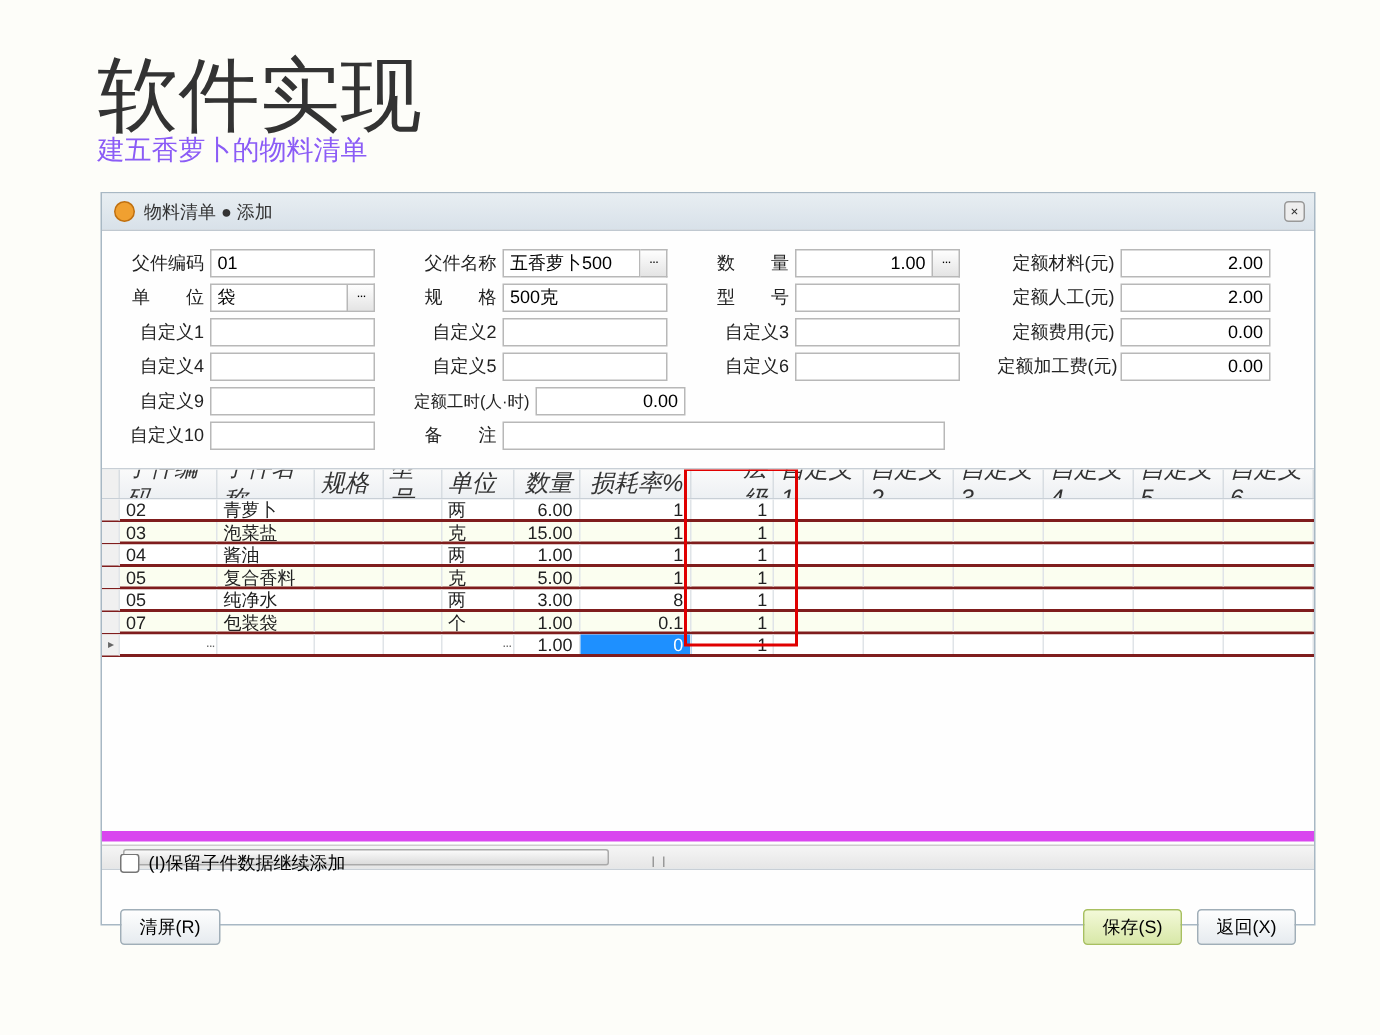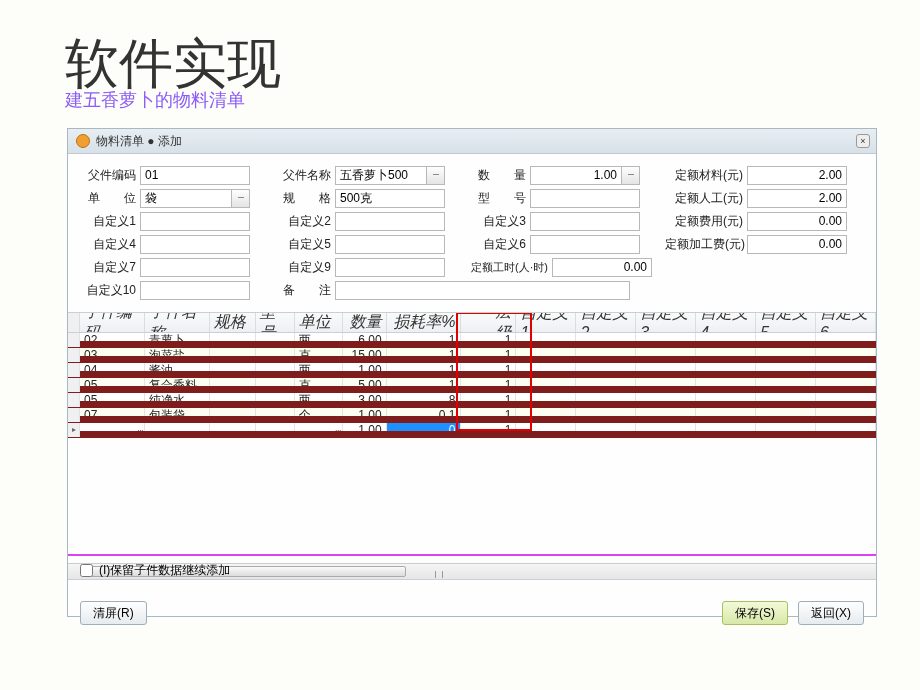--- a/index.html
+++ b/index.html
@@ -71,21 +71,21 @@
 .c-model { width: 39px; }
 .c-unit { width: 48px; }
 .c-qty { width: 44px; text-align: right; justify-content: flex-end; }
 .c-loss { width: 74px; text-align: right; justify-content: flex-end; }
 .c-level { width: 56px; text-align: right; justify-content: flex-end; padding-left: 28px; }
 .c-z { width: 60px; }
 
 .grid-body { }
 .grow {
   display: flex; height: 15px; font-size: 12px; color: #222;
-  border-bottom: 7px solid #7f1d1d;
+  border-bottom: 2px solid #7f1d1d;
 }
 .grow:nth-child(even) { background: #fbfef0; }
 .grow:nth-child(odd) { background: #ffffff; }
 .gd {
   border-right: 1px solid #e0e4e8; padding: 0 4px;
   overflow: hidden; white-space: nowrap; line-height: 14px;
 }
 .grow .rh { height: 14px; }
 .grow.newrow .rh::before { content: "▸"; font-size: 8px; color: #666; display: block; text-align: center; }
 .grow.newrow .c-code { position: relative; }
@@ -103,21 +103,21 @@
 .scrollbar-h {
   position: absolute; bottom: 0; left: 0; right: 0; height: 16px;
   background: linear-gradient(#f5f5f5, #e6e6e6);
   border-top: 1px solid #ccc;
 }
 .scrollbar-h .thumb { position: absolute; left: 14px; top: 2px; width: 324px; height: 11px; border: 1px solid #aaa; border-radius: 2px; background: linear-gradient(#fafafa, #dcdcdc); }
 .scrollbar-h .notch { position: absolute; left: 352px; top: 4px; width: 8px; height: 7px; border-left: 1px solid #999; border-right: 1px solid #999; }
 
 .footer {
   position: absolute; left: 0; right: 0; bottom: 0;
-  height: 62px; border-top: 2px solid #d946ef;
+  height: 62px; border-top: 7px solid #d946ef;
 }
 .checkbox-row {
   display: flex; align-items: center; font-size: 12px;
   padding: 6px 12px;
 }
 .checkbox-row input { margin-right: 6px; }
 .btnbar {
   display: flex; padding: 3px 12px 0 12px;
 }
 .btn {
@@ -220,24 +220,20 @@
         <span class="flabel">自定义6</span>
         <input class="finput" value="" style="">
       </div>
       <div class="form-group c4">
         <span class="flabel" style="width:82px">定额加工费(元)</span>
         <input class="finput num" style="width: 100px;" value="0.00">
       </div>
     </div>
 
     <div class="form-row">
-      <div class="form-group c1">
-        <span class="flabel">自定义7</span>
-        <input class="finput" value="" style="">
-      </div>
       <div class="form-group c3">
         <span class="flabel">自定义9</span>
         <input class="finput" value="" style="">
       </div>
       <div class="form-group c4">
         <span class="flabel" style="width:82px;font-size:11px">定额工时(人·时)</span>
         <input class="finput num" style="width: 100px;" value="0.00">
       </div>
     </div>
 

